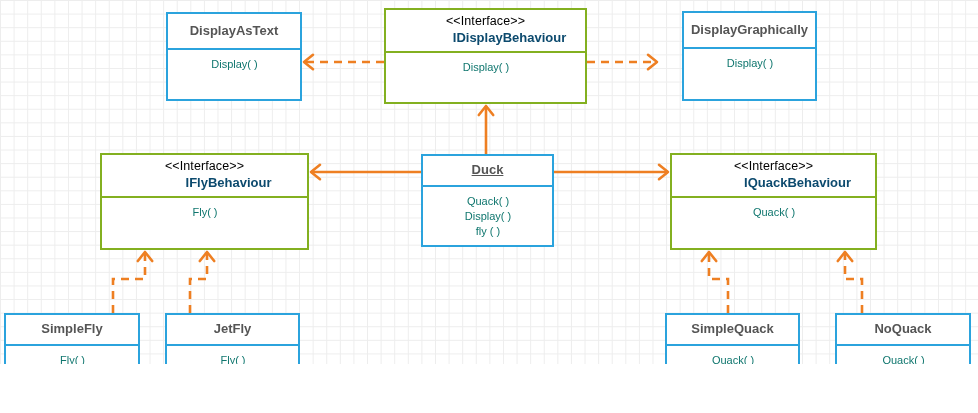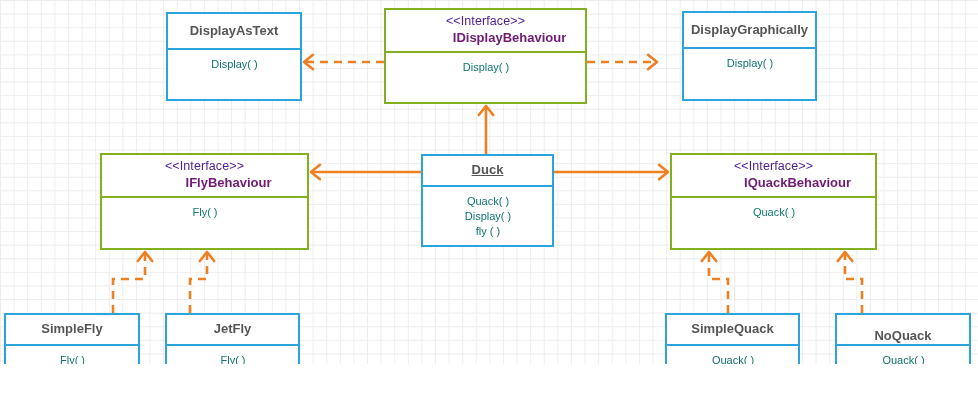--- a/index.html
+++ b/index.html
@@ -52,27 +52,27 @@
     justify-content: center;
     line-height: 1.26;
   }
   .node.iface > .node-header {
     border-bottom-color: #83b020;
     color: #83b020;
   }
   .stereotype {
     font-weight: normal;
     font-size: 12.5px;
-    color: #4c1d95;
+    color: #000000;
     letter-spacing: 0.1px;
   }
   .iface-name {
     font-weight: bold;
     font-size: 13px;
-    color: #701a75;
+    color: #0c4a6e;
     margin-left: 48px;
   }
   .node-body {
     padding: 7px 5px 4px 6px;
     color: #0f766e;
     font-size: 11px;
     line-height: 1.38;
     text-align: center;
   }
   .member {
@@ -193,21 +193,21 @@
       </div>
       <div class="node" style="left: 665px; top: 313px; width: 135px; height: 92px;">
         <div class="node-header" style="height: 31px;">
           <div>SimpleQuack</div>
         </div>
         <div class="node-body">
           <div class="member">Quack( )</div>
         </div>
       </div>
       <div class="node" style="left: 835px; top: 313px; width: 136px; height: 92px;">
-        <div class="node-header" style="height: 31px; justify-content: flex-end;">
+        <div class="node-header" style="height: 31px;">
           <div>NoQuack</div>
         </div>
         <div class="node-body">
           <div class="member">Quack( )</div>
         </div>
       </div>
     </div>
 </div>
 
 </body></html>

